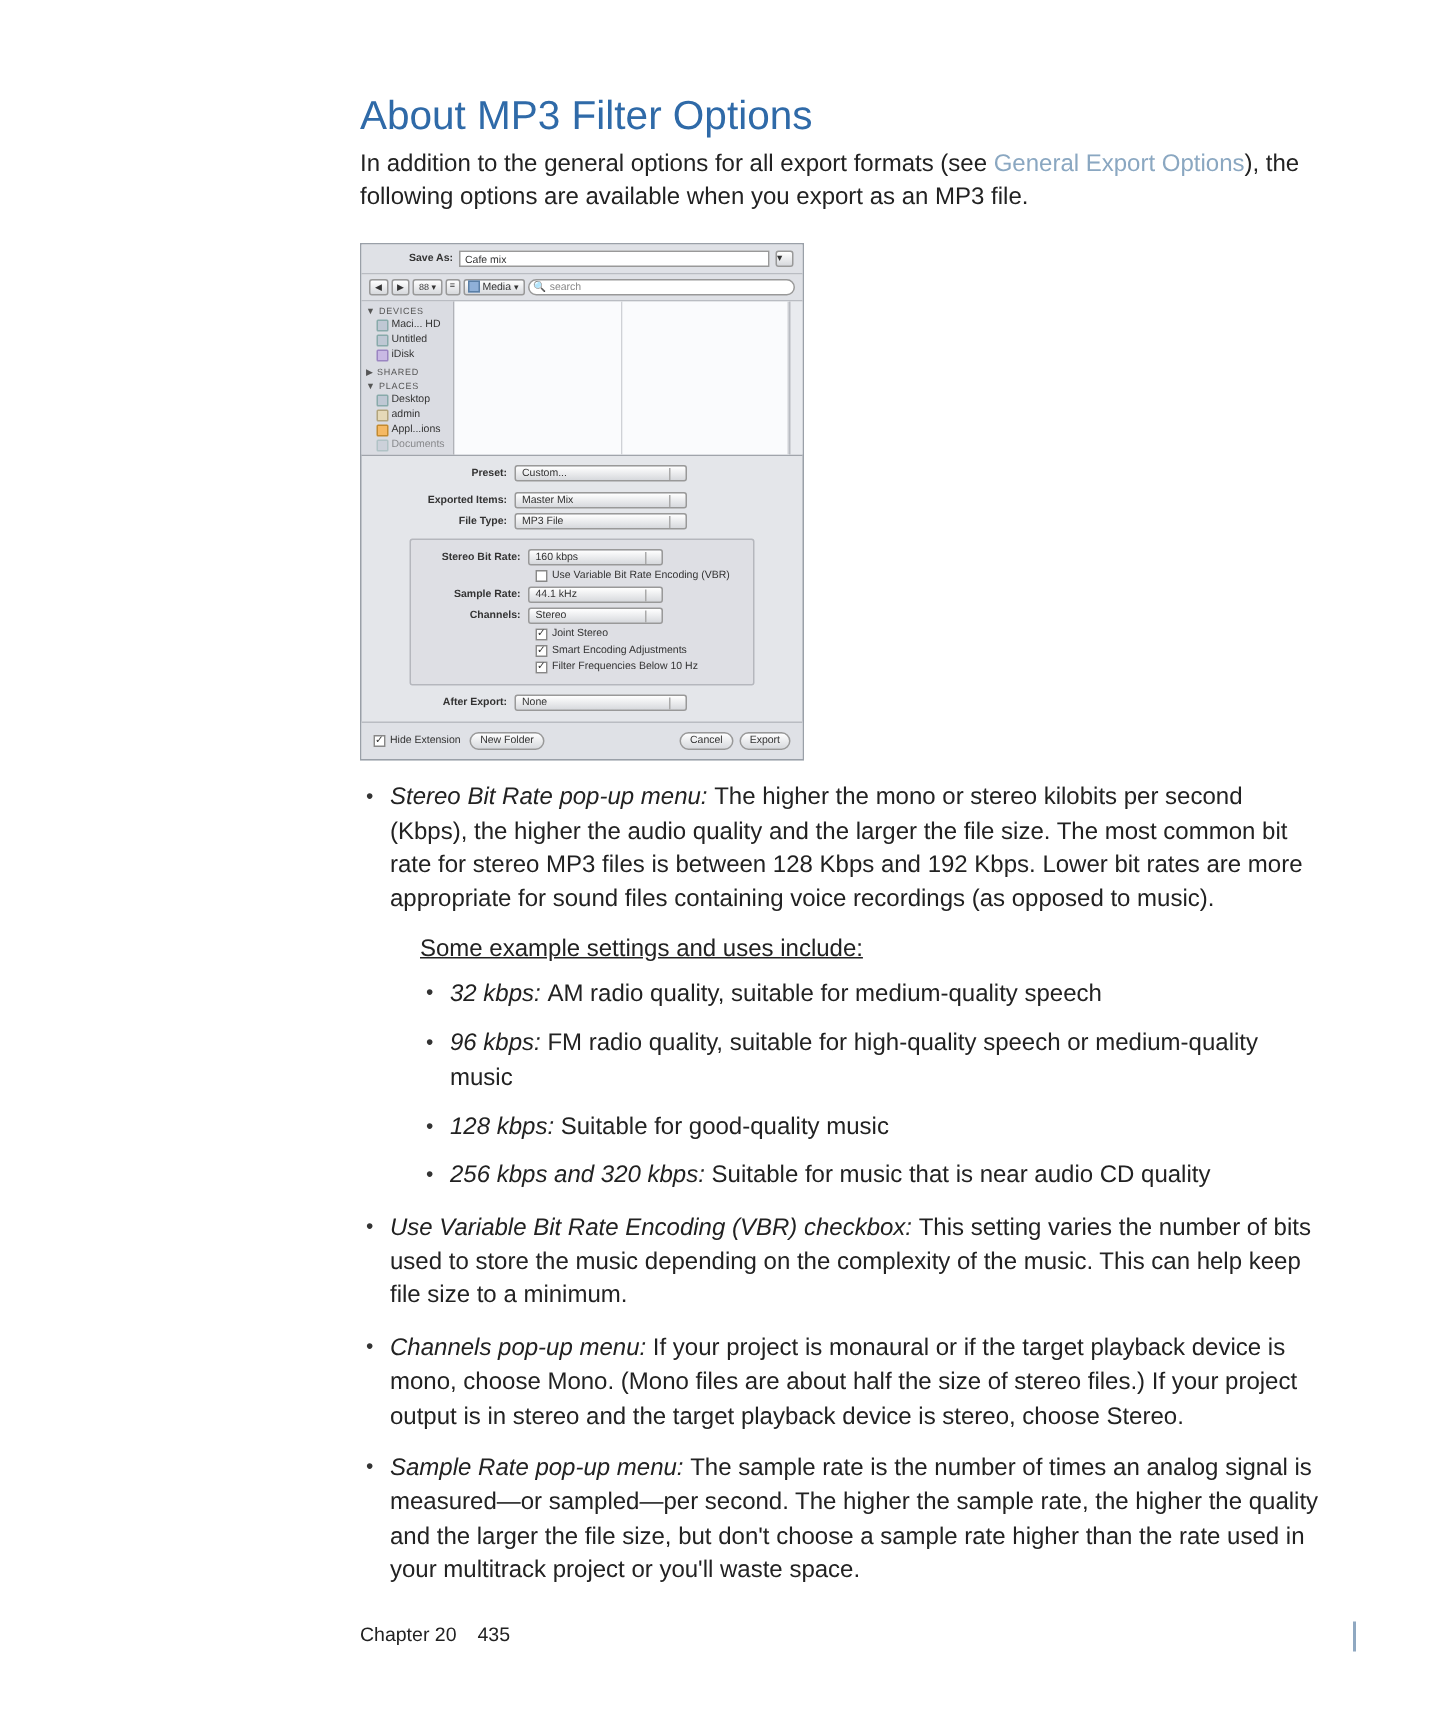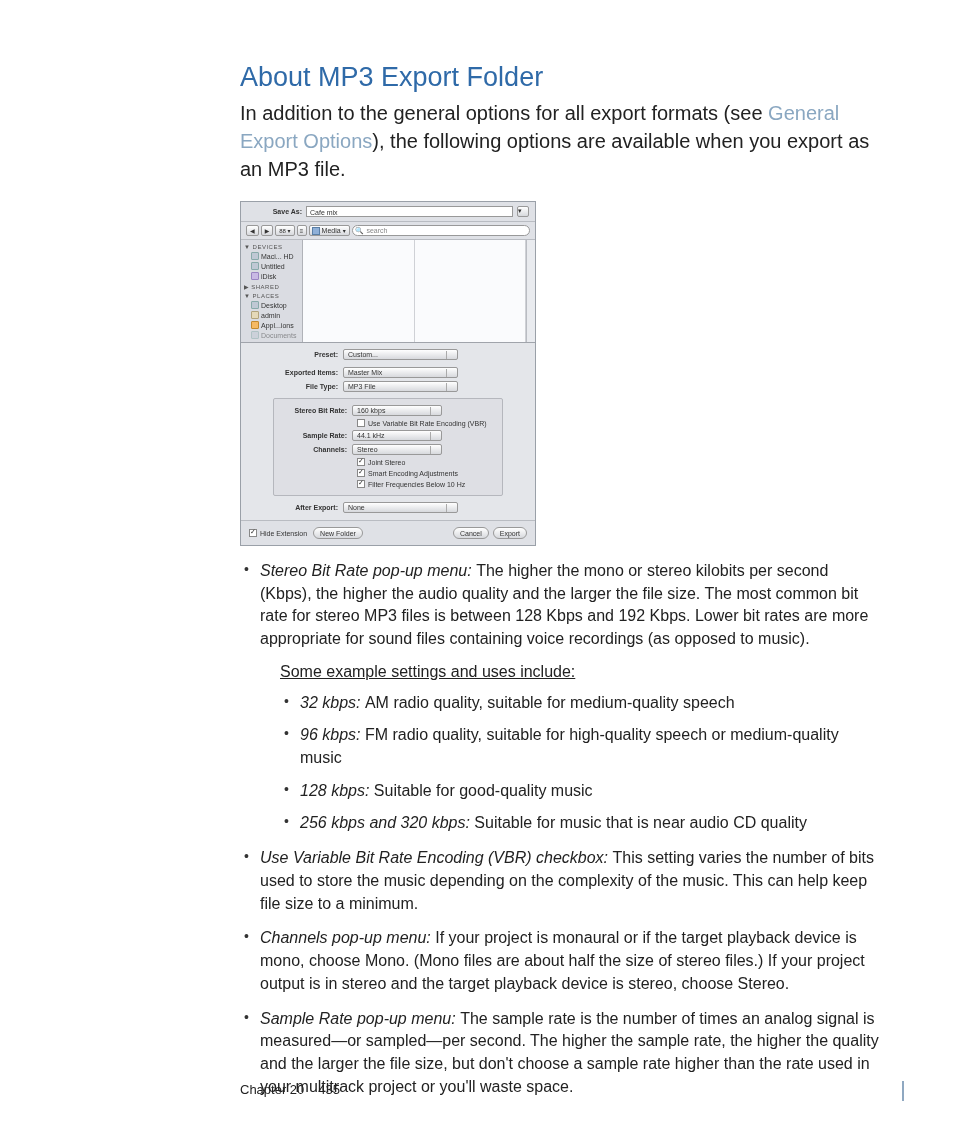--- a/index.html
+++ b/index.html
@@ -14,21 +14,21 @@
   .page {
     padding: 62px 70px 0 240px;
   }
   h1.section-title {
     color: #2f6aa8;
     font-weight: 400;
     font-size: 27px;
     margin-bottom: 6px;
   }
   p.intro {
-    font-size: 20px;
+    font-size: 16px;
     line-height: 1.4;
     margin-bottom: 18px;
   }
   .link { color: #8aa7c1; }
   
   .dialog {
     width: 296px;
     border: 1px solid #9aa0a8;
     background: #e4e6ea;
     font-family: "Lucida Grande", Geneva, sans-serif;
@@ -251,21 +251,21 @@
     right: 50px;
     bottom: 44px;
     width: 2px; height: 20px;
     background: #8fa8c1;
   }
 </style>
 </head>
 <body>
 
 <div class="page">
-  <h1 class="section-title">About MP3 Export Folder</h1>
+  <h1 class="section-title">About MP3 Filter Options</h1>
   <p class="intro">
     <span>In addition to the general options for all export formats (see </span><span class="link">General Export Options</span><span>), the following options are available when you export as an MP3 file.</span>
   </p>
 
   <div class="dialog">
     <div class="dlg-row-saveas">
       <span class="lbl-saveas">Save As:</span>
       <span class="tf">Cafe mix</span>
       <span class="mini-btn">▾</span>
     </div>

